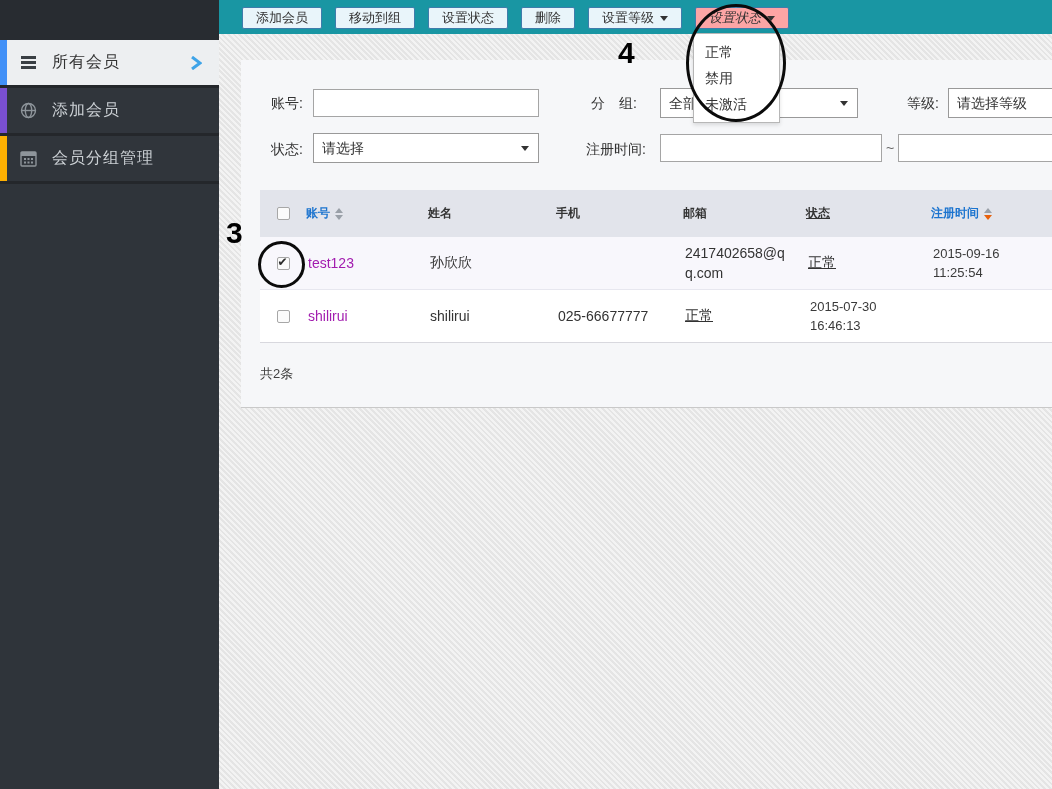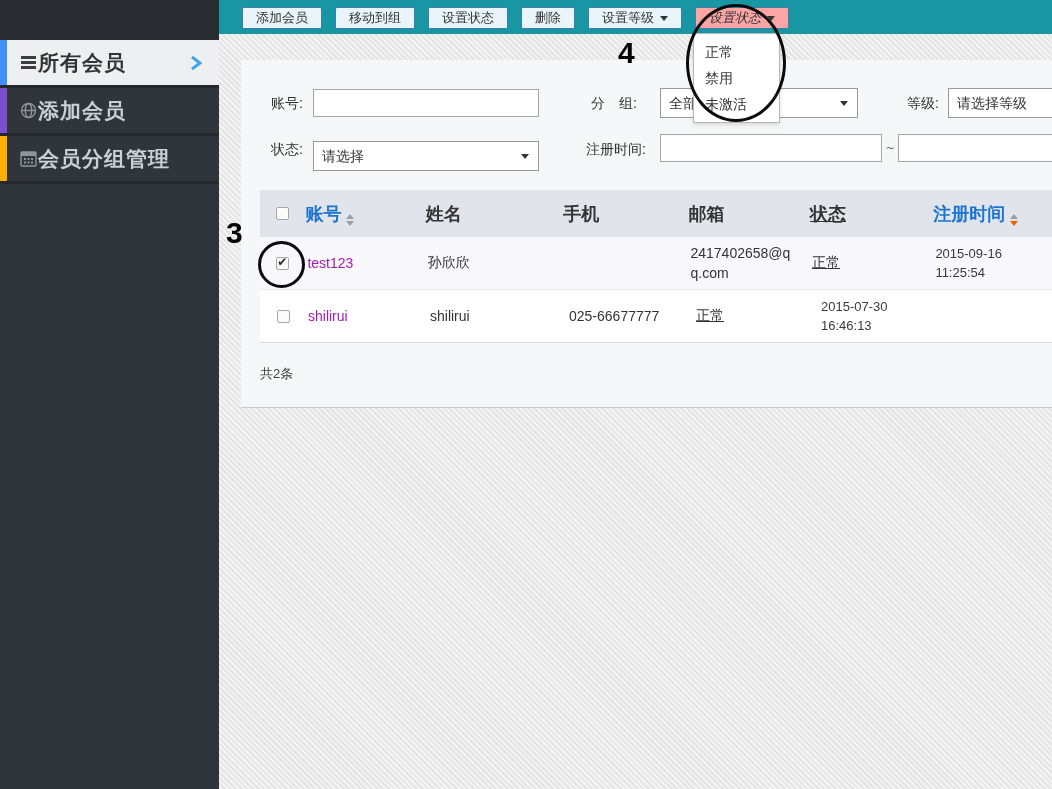--- a/index.html
+++ b/index.html
@@ -10,21 +10,21 @@
     background-color:#e9e9e9;
     background-image:repeating-linear-gradient(45deg, rgba(255,255,255,.45) 0 2px, rgba(0,0,0,0.02) 2px 4px);
     color:#333;
   }
   
   .sidebar { position:absolute; left:0; top:0; width:219px; height:789px; background:#2f343a; z-index:2; }
   .sidebar-head { height:40px; background:#282c31; }
   .side-item { position:relative; height:48px; display:flex; align-items:center; background:#30353b; border-bottom:3px solid #24272b; cursor:pointer; }
   .side-item .edgebar { position:absolute; left:0; top:0; width:7px; height:100%; }
   .side-item .s-icon { position:absolute; left:20px; width:17px; height:17px; color:#8e959b; }
-  .side-item .s-label { position:absolute; left:38px; font-size:21px; color:#cbd0d4; letter-spacing:1px;font-weight:bold; }
+  .side-item .s-label { position:absolute; left:52px; font-size:16px; color:#cbd0d4; letter-spacing:1px; }
   .side-item.active { background:#edeff1; }
   .side-item.active .s-label { color:#333; }
   .side-item.active .s-icon { color:#3a3f44; }
   .side-item .chev { position:absolute; right:17px; width:12px; height:14px; color:#3fa4e8; }
   .s-icon svg, .chev svg { width:100%; height:100%; display:block; }
   
   .topbar { position:absolute; left:219px; top:0; right:0; height:34px; background:#1996a3; z-index:2; }
   .topbar .btnrow { position:absolute; left:23px; top:7px; display:flex; gap:13px; }
   .tb-btn { height:22px; padding:0 13px; font-size:13px; color:#333; background:#e9f5fa; border:1px solid #3f7cab; border-radius:2px; display:flex; align-items:center; gap:6px; cursor:pointer; white-space:nowrap; font-family:inherit; }
   .tb-btn.open { background:#fca5a5;font-style:italic; }
@@ -38,23 +38,23 @@
   .f-input { position:absolute; height:28px; border:1px solid #a5a5a5; background:#fff; font-size:13px; padding:0 6px; font-family:inherit; }
   .f-select { position:absolute; height:30px; border:1px solid #999; background:#fff; font-size:14px; color:#333; line-height:28px; padding-left:8px; cursor:pointer; }
   .f-select .sel-arrow { position:absolute; right:9px; top:12px; width:0; height:0; border-left:4px solid transparent; border-right:4px solid transparent; border-top:5px solid #333; }
   .tilde { position:absolute; font-size:14px; color:#666; }
   
   .grid { position:absolute; left:19px; top:130px; width:851px; }
   .g-row { display:flex; align-items:center; }
   .g-head { height:47px; background:#e2e4eb; }
   .g-r1 { height:53px; background:#f8f7fc; border-bottom:1px solid #e7e7ef; }
   .g-r2 { height:53px; background:#ffffff; border-bottom:1px solid #d8d8de; }
-  .c0{width:46px; display:flex; justify-content:center;} .c1{width:122px;} .c2{width:128px;} .c3{width:127px;margin-left:11px;} .c4{width:123px;} .c5{width:125px;text-decoration:underline;} .c6{width:180px;}
+  .c0{width:46px; display:flex; justify-content:center;} .c1{width:122px;} .c2{width:128px;} .c3{width:127px;} .c4{width:123px;} .c5{width:125px;text-decoration:underline;} .c6{width:180px;}
   .cell { padding-left:2px; font-size:14px; color:#333; }
-  .hcell { font-size:18px; font-weight:bold; color:#333; display:flex; align-items:flex-end; gap:5px; }
+  .hcell { font-size:12px; font-weight:bold; color:#333; display:flex; align-items:center; gap:5px; }
   .hcell.blue { color:#1c74cf; }
   .sorter { display:flex; flex-direction:column; gap:2px; }
   .tri-up { width:0;height:0;border-left:4px solid transparent;border-right:4px solid transparent;border-bottom:5px solid #9aa0a8; }
   .tri-dn { width:0;height:0;border-left:4px solid transparent;border-right:4px solid transparent;border-top:5px solid #9aa0a8; }
   .tri-dn.hot { border-top-color:#e8600a; }
   .link { color:#a21caf; font-size:14px; cursor:pointer; text-decoration:none; }
   .email { word-break:break-all; line-height:1.45; padding-right:10px; }
   .time { font-size:13px; color:#3a3a3a; max-width:92px; line-height:1.5; }
   .cb { width:13px; height:13px; border:1px solid #a7a7a7; border-radius:2px; background:#fbfbfb; position:relative; cursor:pointer; }
   .cb.checked::after { content:"\2714"; position:absolute; left:0px; top:-3px; font-size:12px; color:#2b2b2b; }
@@ -158,21 +158,21 @@
   <div class="f-select" style="left:419px; top:28px; width:198px;">
     <span>全部</span>
     <span class="sel-arrow"></span>
   </div>
   <span class="f-label" style="left:666px; top:28px;">等级:</span>
   <div class="f-select" style="left:707px; top:28px; width:180px;">
     <span>请选择等级</span>
   </div>
 
   <span class="f-label" style="left:30px; top:74px;">状态:</span>
-  <div class="f-select" style="left:72px; top:73px; width:226px;margin-top:8px;">
+  <div class="f-select" style="left:72px; top:73px; width:226px;">
     <span>请选择</span>
     <span class="sel-arrow"></span>
   </div>
   <span class="f-label" style="left:345px; top:74px;">注册时间:</span>
   <input class="f-input" style="left: 419px; top: 74px; width: 222px;" value="">
   <span class="tilde" style="left:645px; top:80px;">~</span>
   <input class="f-input" style="left: 657px; top: 74px; width: 210px;" value="">
 
   <div class="grid">
     <div class="g-row g-head">

